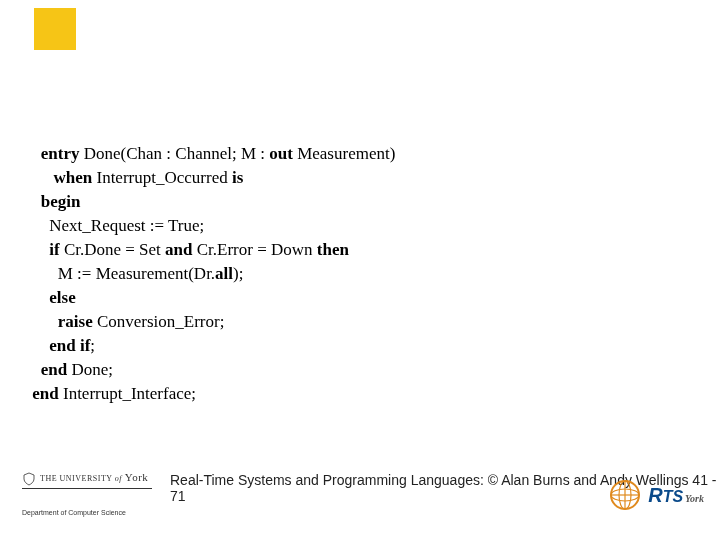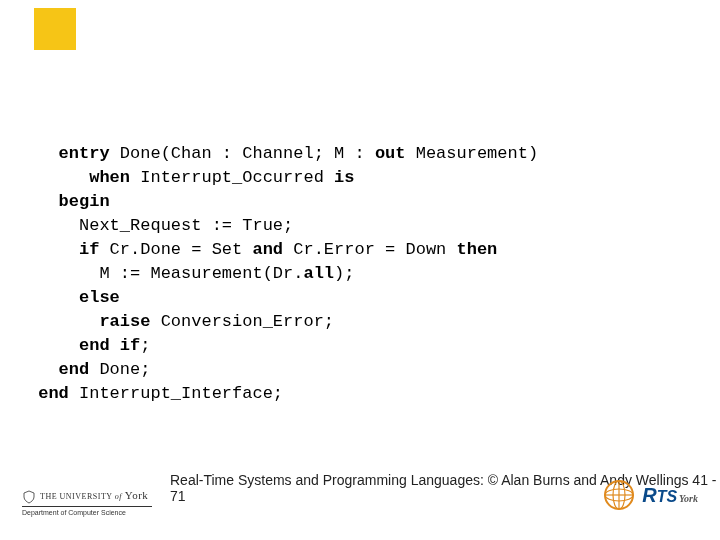--- a/index.html
+++ b/index.html
@@ -1,27 +1,27 @@
 <!DOCTYPE html>
 <html><head>
 <meta charset="utf-8">
 <style>
 html,body{margin:0;padding:0;width:720px;height:540px;background:#fff;font-family:Arial,sans-serif;overflow:hidden}
 .slide{position:relative;width:720px;height:540px}
 .square{position:absolute;top:8px;left:34px;width:42px;height:42px;background:#f6c516}
-.code{position:absolute;top:142px;left:28px;right:20px;font-family:Liberation Mono, monospace;font-size:17px;line-height:24px;color:#000;white-space:pre}
+.code{position:absolute;top:142px;left:28px;right:20px;font-family:Liberation Serif, serif;font-size:17px;line-height:24px;color:#000;white-space:pre}
 .code b{font-weight:bold}
 .footer{position:absolute;left:0;right:0;bottom:24px;height:56px}
 .uoy{position:absolute;left:22px;bottom:0;width:130px}
-.uoy-top{font-family:"Times New Roman",serif;font-size:8px;letter-spacing:.5px;color:#333;border-bottom:1px solid #333;padding-bottom:2px;margin-bottom:2px}
+.uoy-top{font-family:"Times New Roman",serif;font-size:8px;letter-spacing:.5px;color:#333;border-bottom:1px solid #333;padding-bottom:2px;margin-bottom:20px}
 .uoy-top .big{font-size:11px}
 .uoy-bot{font-family:Arial,sans-serif;font-size:7px;color:#333}
 .uoy-crest{display:inline-block;vertical-align:middle;margin-right:4px}
 .caption{position:absolute;left:170px;bottom:12px;font-size:14px;color:#222}
-.rts{position:absolute;right:22px;bottom:4px;display:flex;align-items:center;gap:6px}
+.rts{position:absolute;right:16px;bottom:4px;display:flex;align-items:center;gap:6px}
 .rts-text{font-family:Arial,sans-serif;font-weight:bold;font-style:italic;color:#0a4a8a}
 .rts-text .r{font-size:20px}.rts-text .ts{font-size:16px}
 .rts-york{font-family:"Times New Roman",serif;font-style:italic;font-size:10px;color:#555;margin-left:2px}
 </style>
 </head>
 <body>
 
 <div class="slide">
   <div class="square"></div>
 

